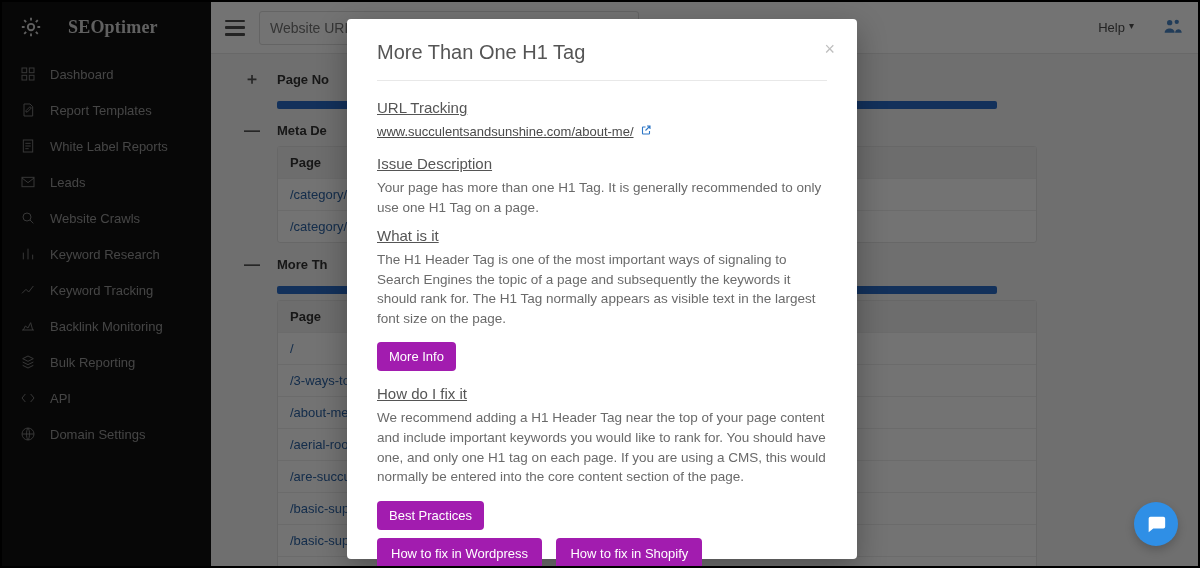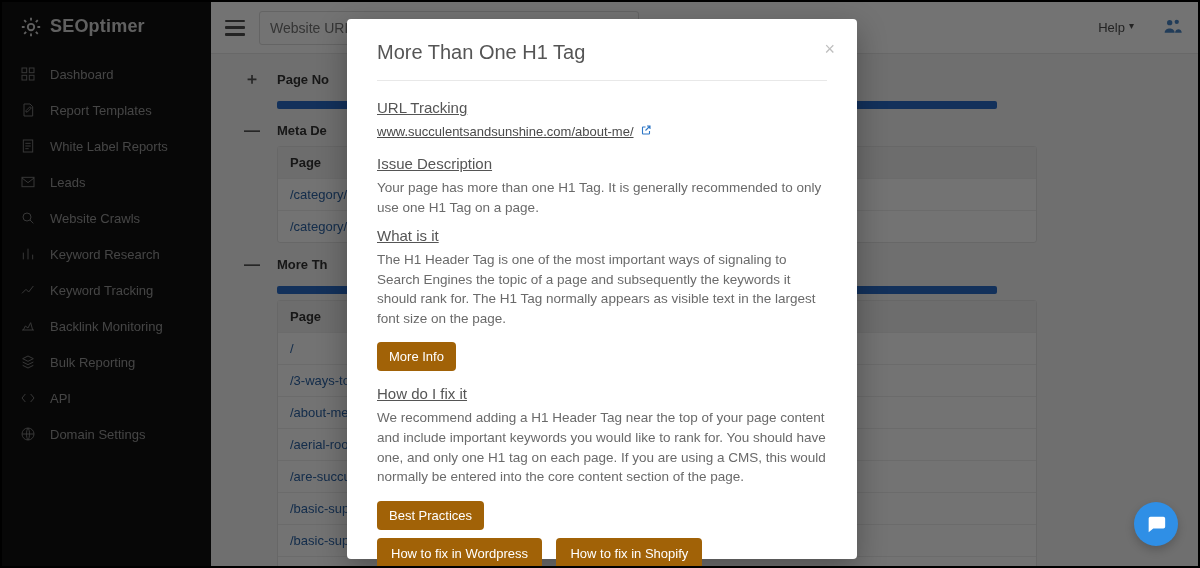--- a/index.html
+++ b/index.html
@@ -5,21 +5,21 @@
   * { box-sizing: border-box; margin: 0; padding: 0; }
   html, body { width: 1200px; height: 568px; font-family: "Helvetica Neue", Arial, sans-serif; overflow: hidden; background:#fff; }
   .frame { width:1200px; height:568px; border:2px solid #000; position:relative; overflow:hidden; }
 
   
   .app { position:absolute; inset:0; display:flex; }
   .sidebar {
     width:209px; background:#111; color:#7e7e7e; padding-top:0;
     font-size:13px; flex-shrink:0;
   }
-  .brand { display:flex; align-items:flex-start; gap:8px; padding:14px 18px 18px; color:#d6d6d6; }
+  .brand { display:flex; align-items:center; gap:26px; padding:14px 18px 18px; color:#d6d6d6;font-family:Liberation Serif, serif; }
   .brand-logo { width:22px; height:22px; position:relative; }
   .brand-logo svg { width:100%; height:100%; }
   .brand-name { font-size:18px; font-weight:600; letter-spacing:.2px; }
   .nav-item {
     display:flex; align-items:flex-end; gap:14px;
     padding:10px 18px; color:#8a8a8a; cursor:pointer;
   }
   .nav-item .ico { width:16px; height:16px; display:inline-flex; align-items:center; justify-content:center; color:#7a7a7a; }
   .nav-item .ico svg { width:16px; height:16px; stroke:currentColor; fill:none; stroke-width:1.5; }
   .nav-item span.lbl { color:#9a9a9a; }
@@ -73,21 +73,21 @@
     font-size:20px; font-weight:500; color:#555; padding-bottom:16px;
     border-bottom:1px solid #e8e8e8; margin-bottom:18px;
   }
   .sect-label {
     font-size:15px; color:#555; text-decoration:underline; margin:10px 0 6px; display:block;
   }
   .url-line { font-size:13px; color:#4a4a4a; text-decoration:underline; display:inline-flex; align-items:flex-end; gap:6px; margin-bottom:6px;}
   .url-line .ext { color:#2f77c6; }
   .para { font-size:13.5px; line-height:1.45; color:#6a6a6a; margin:6px 0 10px; }
   .btn {
-    display:inline-block; background:#a16207; color:#fff; font-size:13px;
+    display:inline-block; background:#a21caf; color:#fff; font-size:13px;
     padding:8px 14px; border-radius:4px; cursor:pointer; margin:4px 10px 4px 0;
   }
   .btn-small { padding:7px 12px; }
 
   
   .chat {
     position:absolute; right:20px; bottom:20px; width:44px; height:44px;
     background:#2f8fe6; border-radius:50%; display:flex; align-items:center; justify-content:center;
     box-shadow:0 4px 10px rgba(0,0,0,.2);
   }

